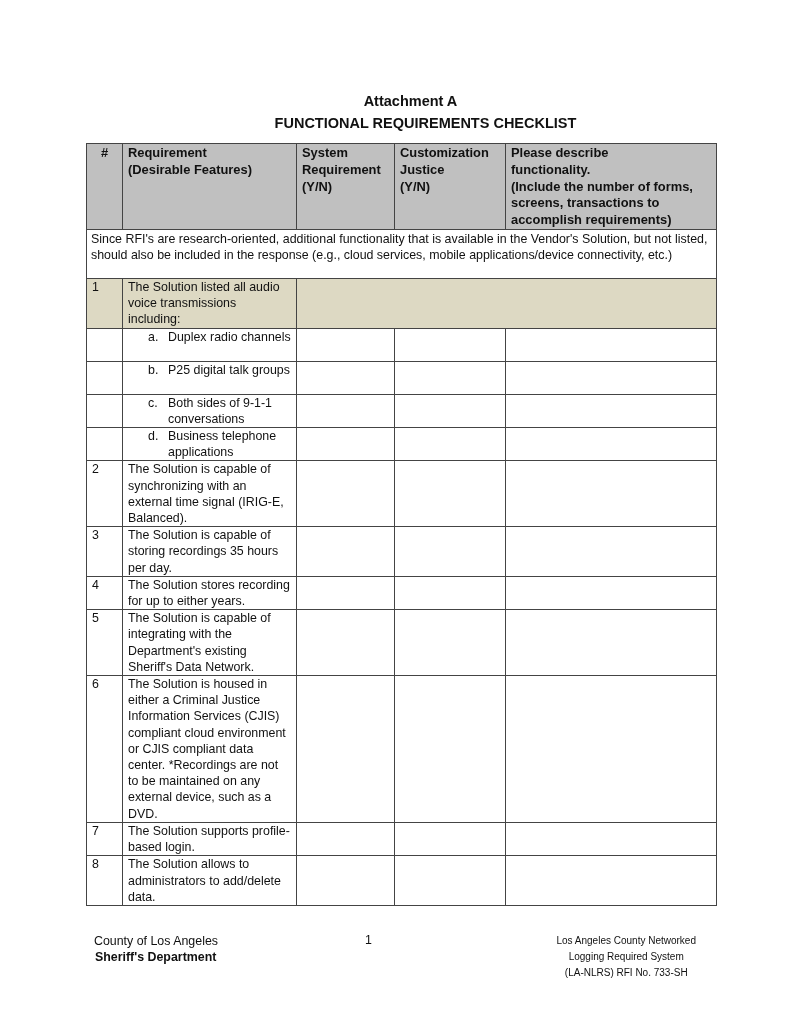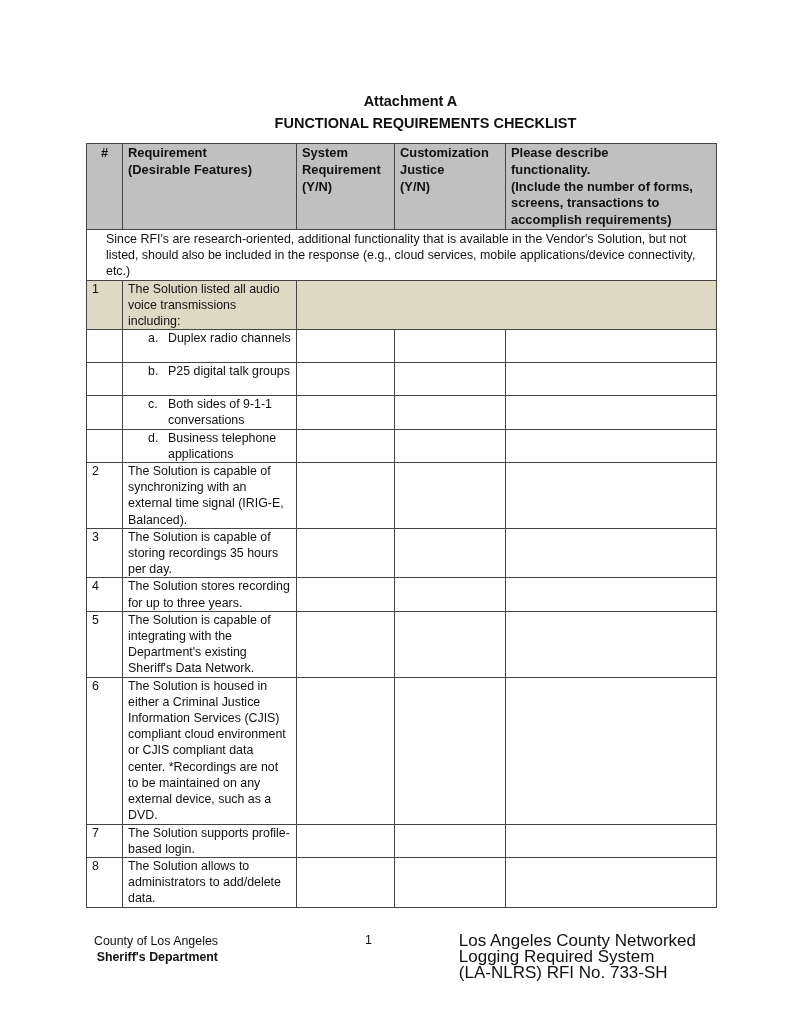--- a/index.html
+++ b/index.html
@@ -25,35 +25,35 @@
       text-align: left;
     }
     table.req th { background: #c0c0c0; font-weight: bold; font-size: 12.9px; line-height: 16.8px; padding-top: 1px; }
     table.req th.num { text-align: center; }
     col.c-num { width: 36px; }
     col.c-req { width: 174px; }
     col.c-meets { width: 98px; }
     col.c-cust { width: 111px; }
     col.c-desc { width: 211px; }
     tr.hdr { height: 86px; }
-    tr.note td { padding: 1px 4px 0 19px; height: 47px; }
+    tr.note td { padding: 1px 4px 0 4px; height: 47px; }
     tr.section td { background: #ddd9c3; height: 48px; }
     tr.sub td { height: 32px; }
     .subwrap { display: flex; padding-left: 20px; }
     .sublet { width: 20px; flex: none; }
     .num-cell { padding-left: 5px !important; }
     .footer-left {
-      position: absolute; top: 933px; left: 94px; font-size: 12.4px; line-height: 16px; text-align: right;
+      position: absolute; top: 933px; left: 94px; font-size: 12.4px; line-height: 16px;
     }
     .footer-left div:nth-child(2) { padding-left: 1px; font-weight: bold; }
     .footer-center {
       position: absolute; top: 933px; left: 365px; font-size: 12.4px;
     }
     .footer-right {
-      position: absolute; top: 933px; right: 95px; font-size: 17px; line-height: 16px; text-align: left;
+      position: absolute; top: 933px; right: 95px; font-size: 10px; line-height: 16px; text-align: center;
     }
   </style>
 </head>
 <body>
 
 <div class="title1">Attachment A</div>
 <div class="title2">FUNCTIONAL REQUIREMENTS CHECKLIST</div>
 
 <table class="req">
   <colgroup>
@@ -155,21 +155,21 @@
   </tr>
   <tr>
     <td class="num-cell">3</td>
     <td>The Solution is capable of storing recordings 35 hours per day.</td>
     <td></td>
     <td></td>
     <td></td>
   </tr>
   <tr>
     <td class="num-cell">4</td>
-    <td>The Solution stores recording for up to three years.</td>
+    <td>The Solution stores recording for up to either years.</td>
     <td></td>
     <td></td>
     <td></td>
   </tr>
   <tr>
     <td class="num-cell">5</td>
     <td>The Solution is capable of integrating with the Department's existing Sheriff's Data Network.</td>
     <td></td>
     <td></td>
     <td></td>

